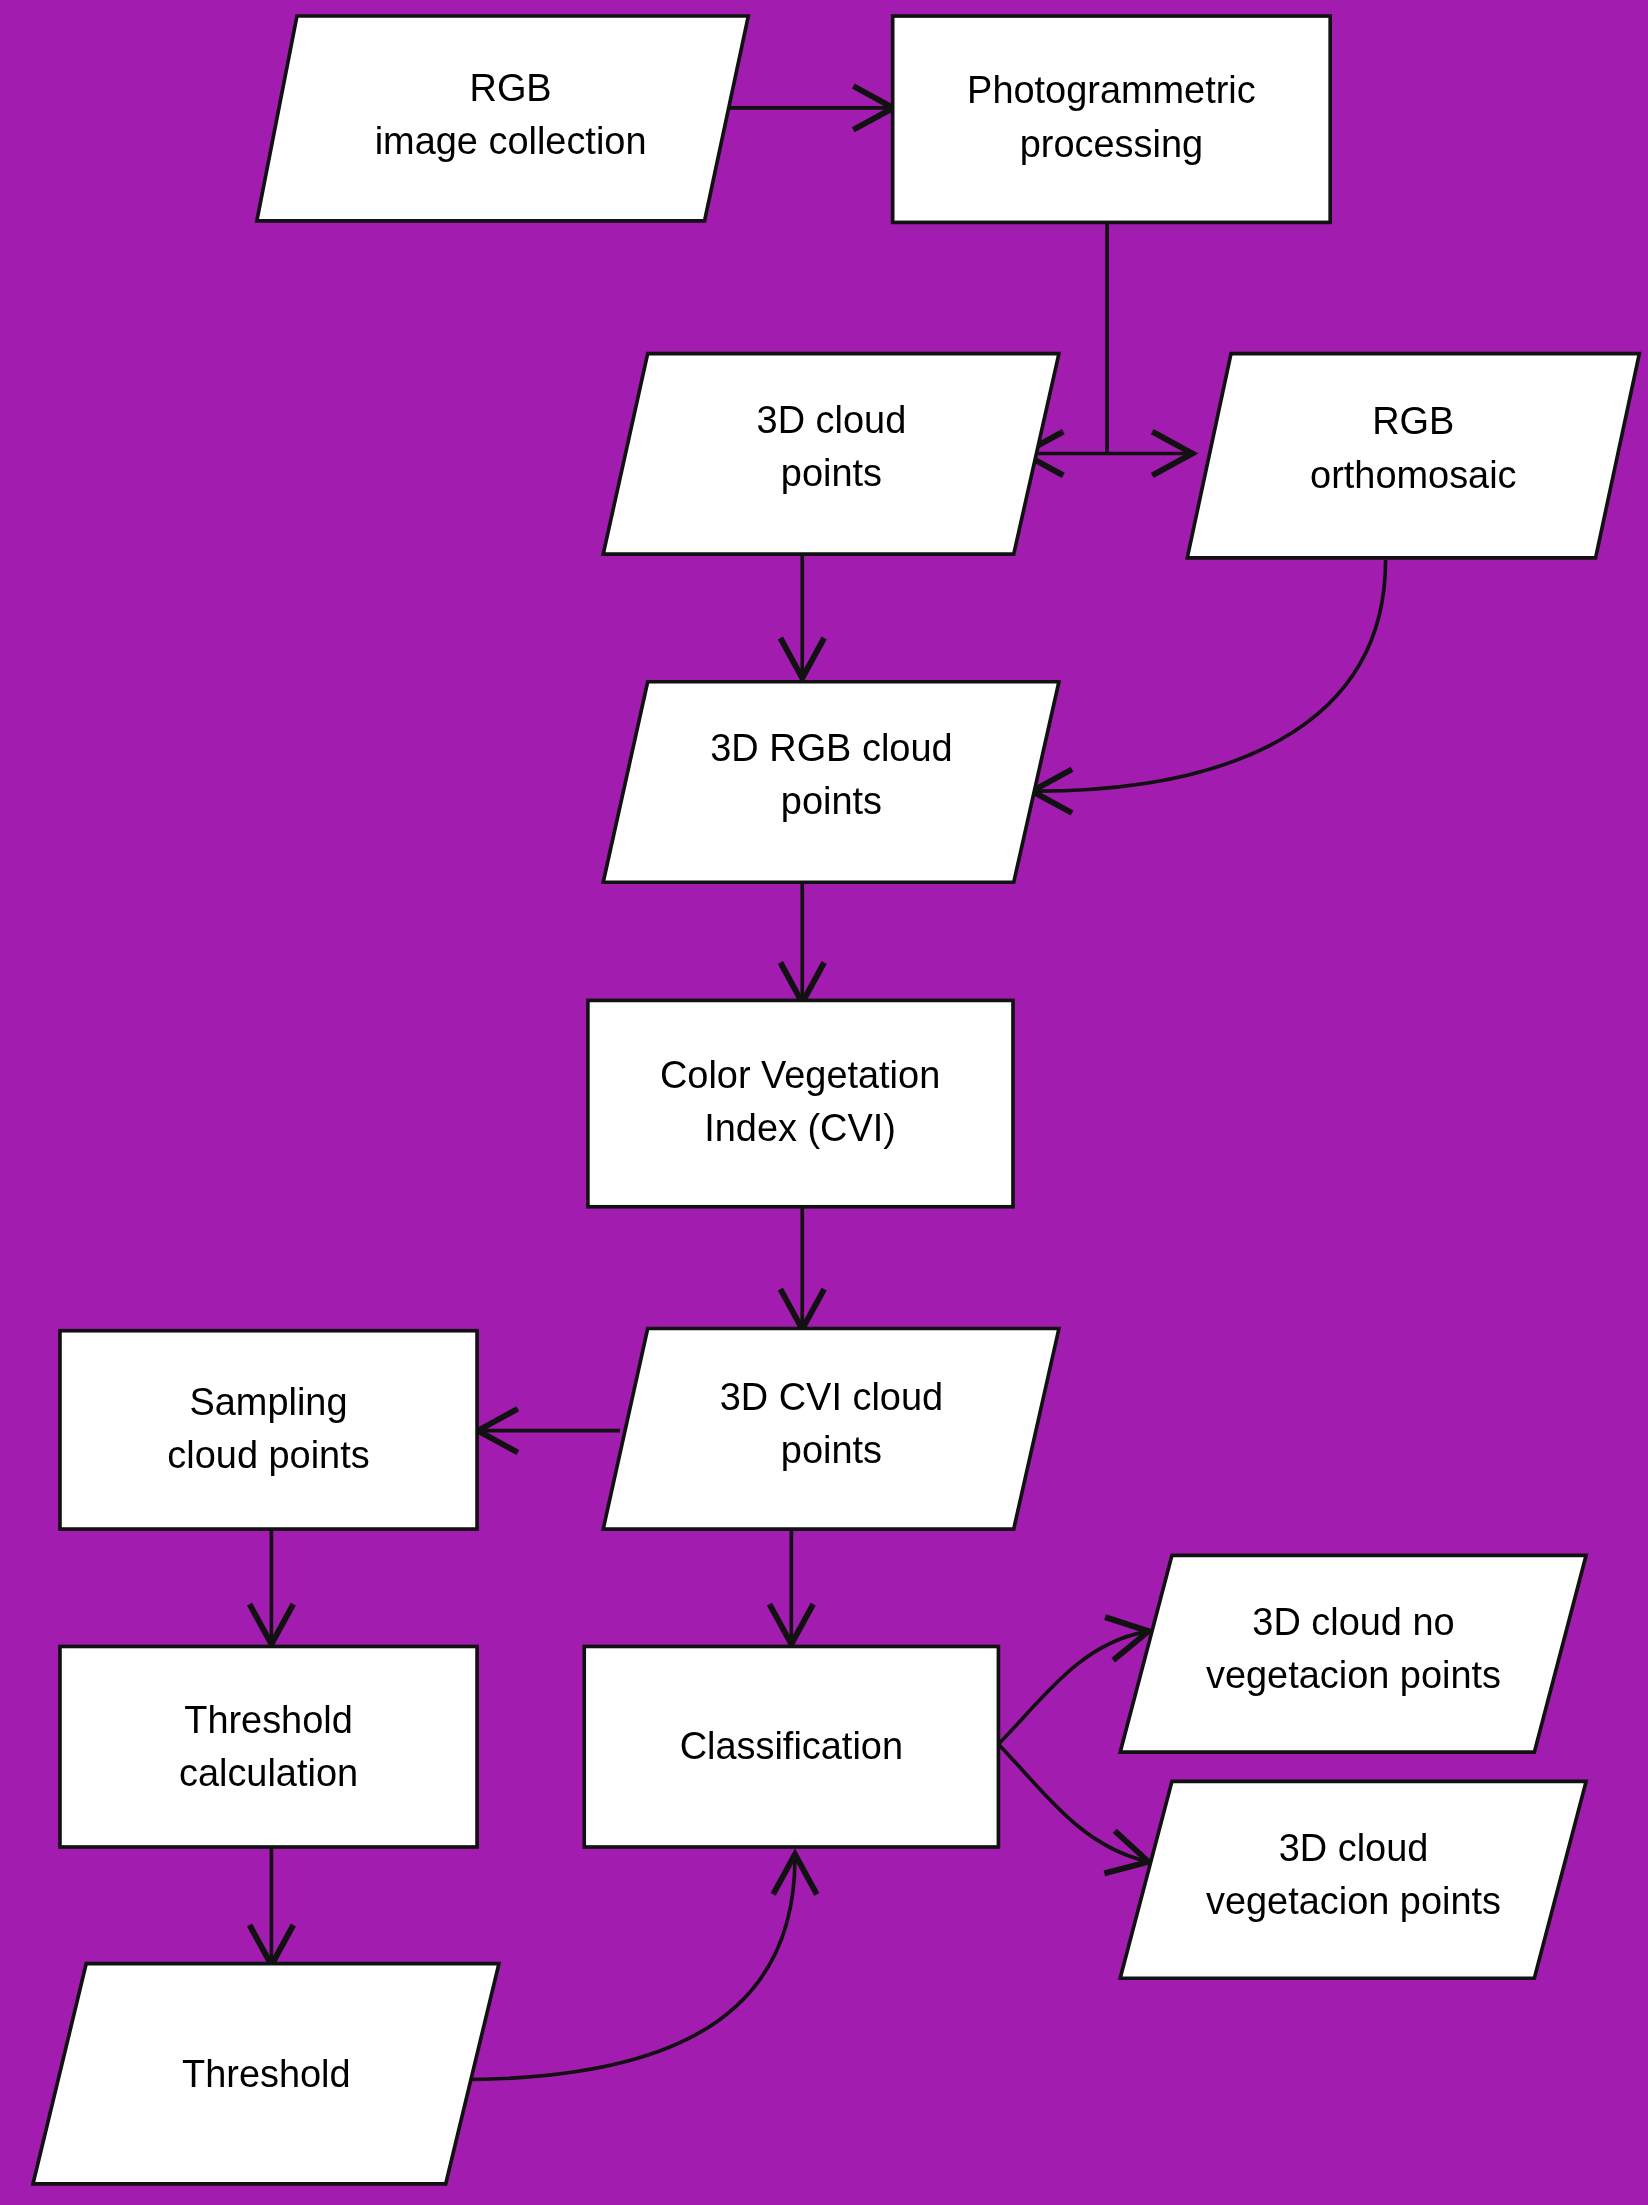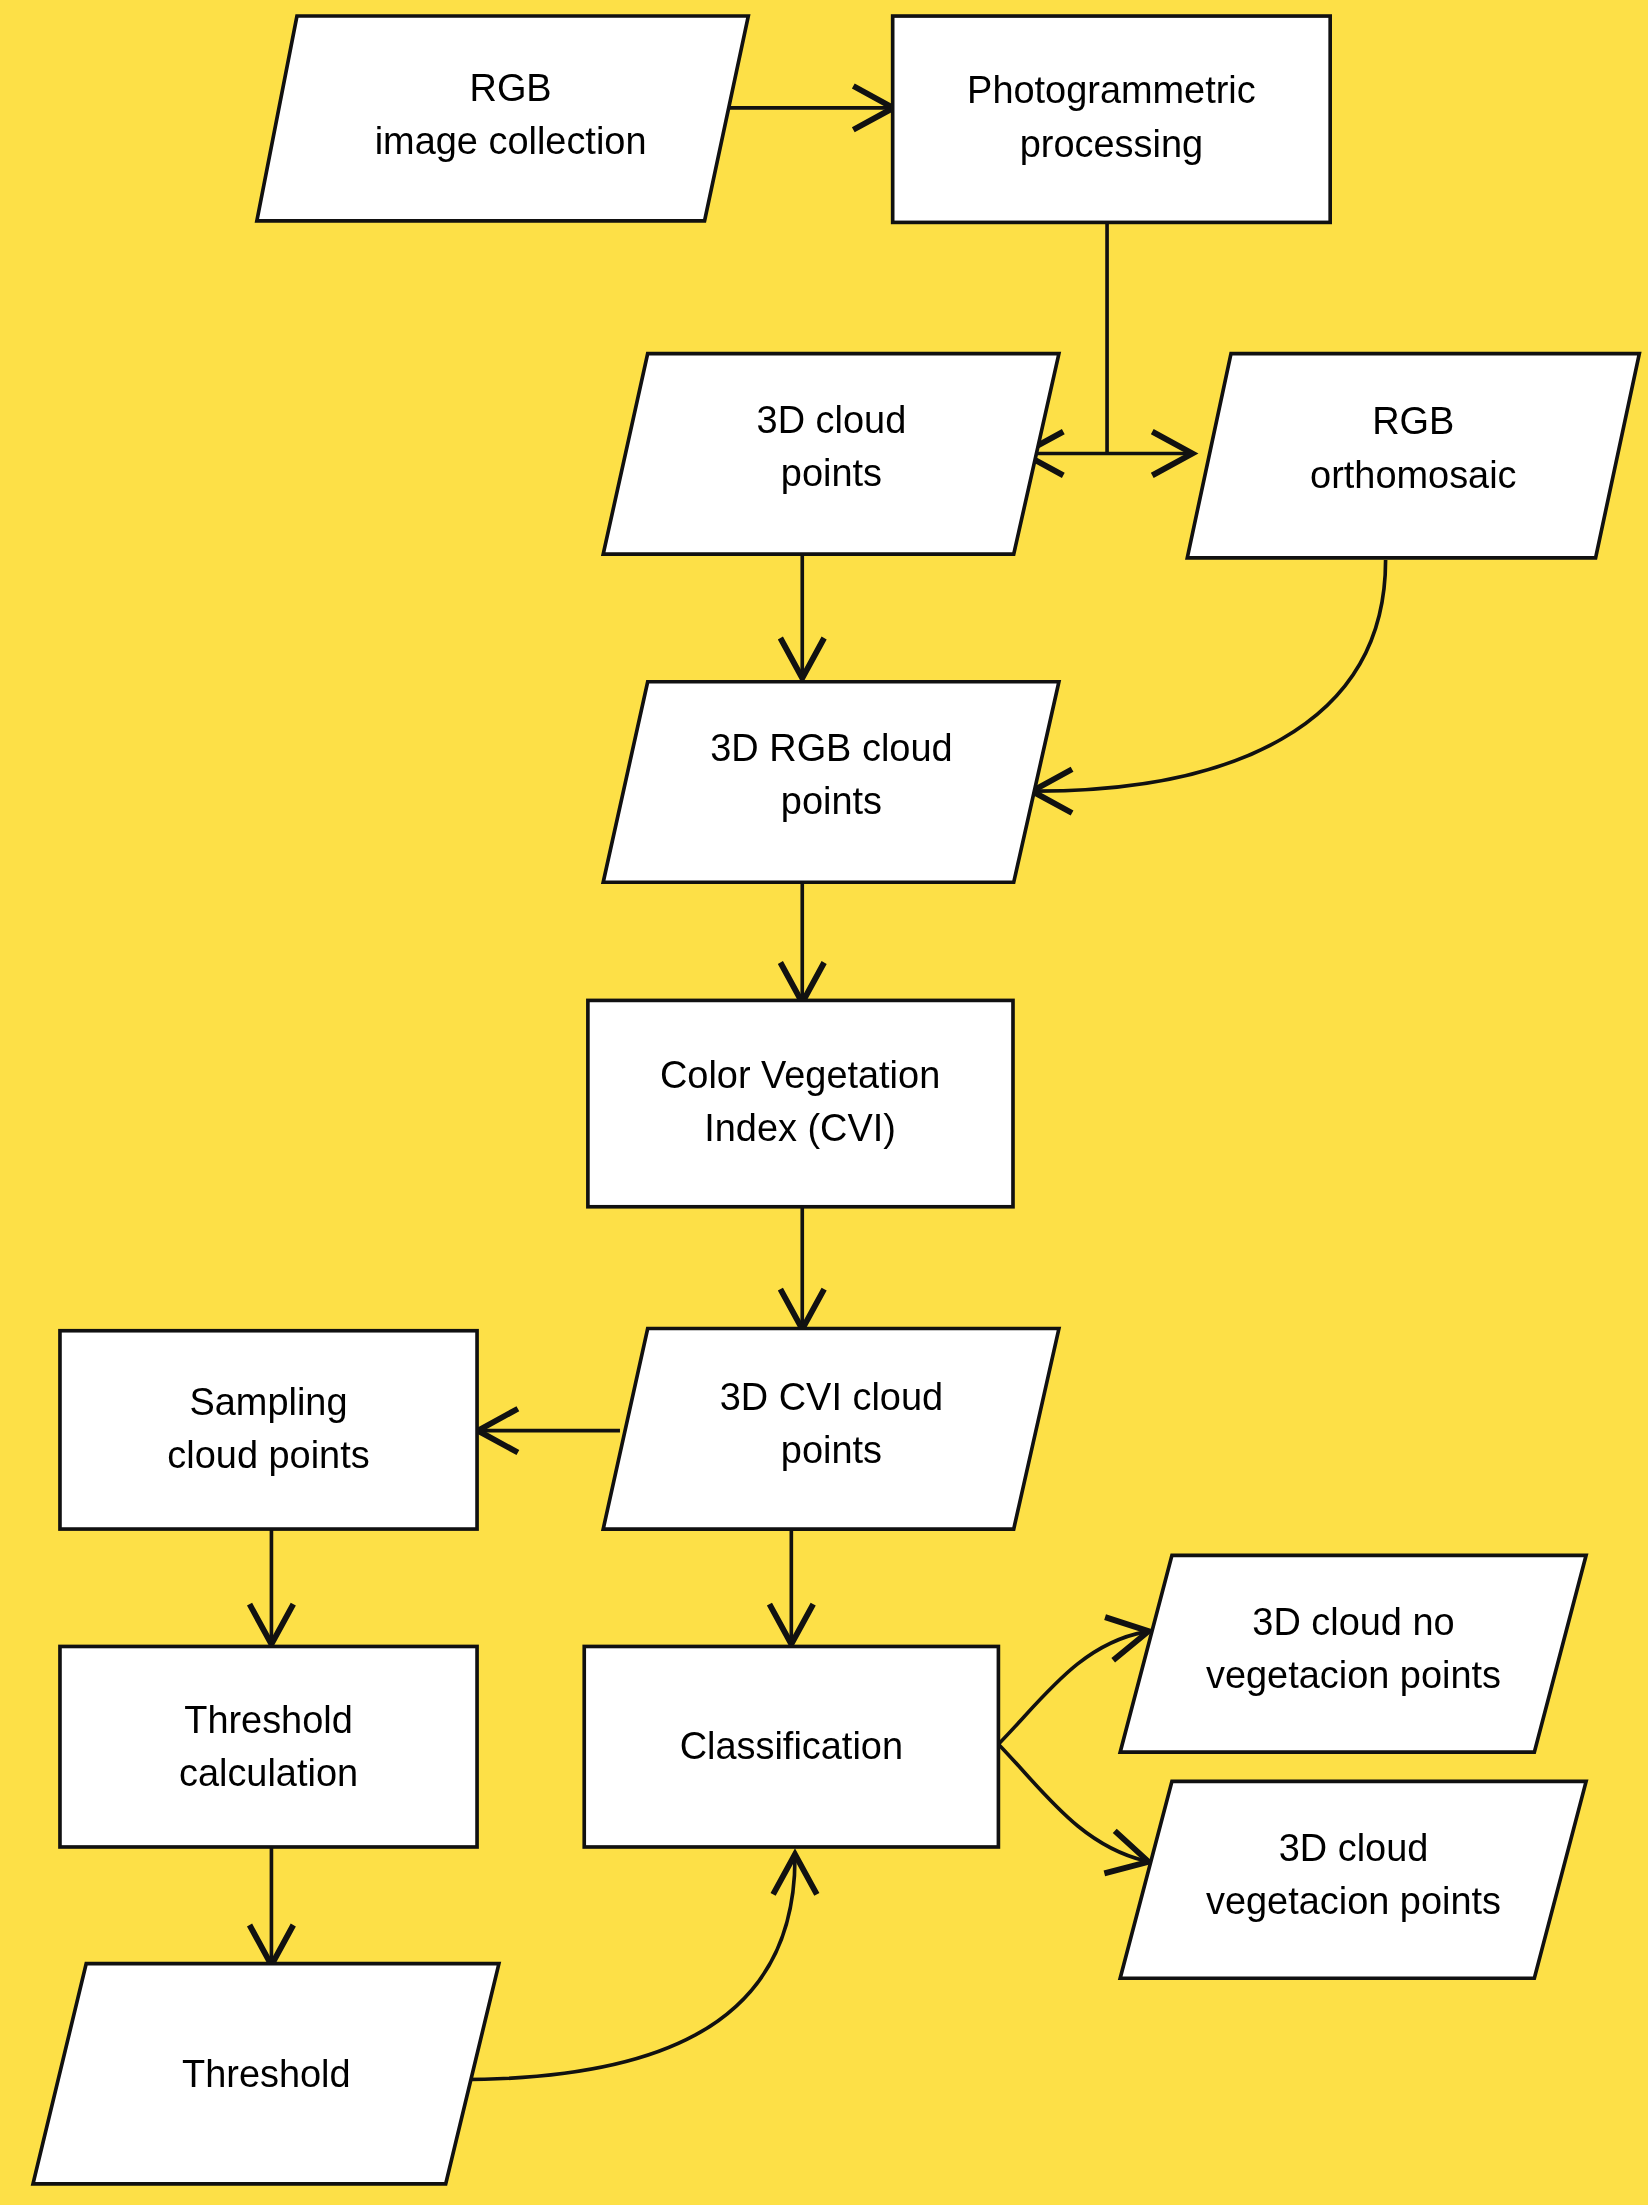--- a/index.html
+++ b/index.html
@@ -7,21 +7,21 @@
     padding: 0;
     background: #ffffff;
   }
   body {
     font-family: "Liberation Sans", sans-serif;
   }
   #flowchart-root {
     position: relative;
     width: 1649px;
     height: 2205px;
-    background: #fde047;
+    background: #a21caf;
     overflow: hidden;
   }
   svg#flow-svg {
     display: block;
     width: 1649px;
     height: 2205px;
   }
   .shape-outline {
     fill: #ffffff;
     stroke: #111111;

